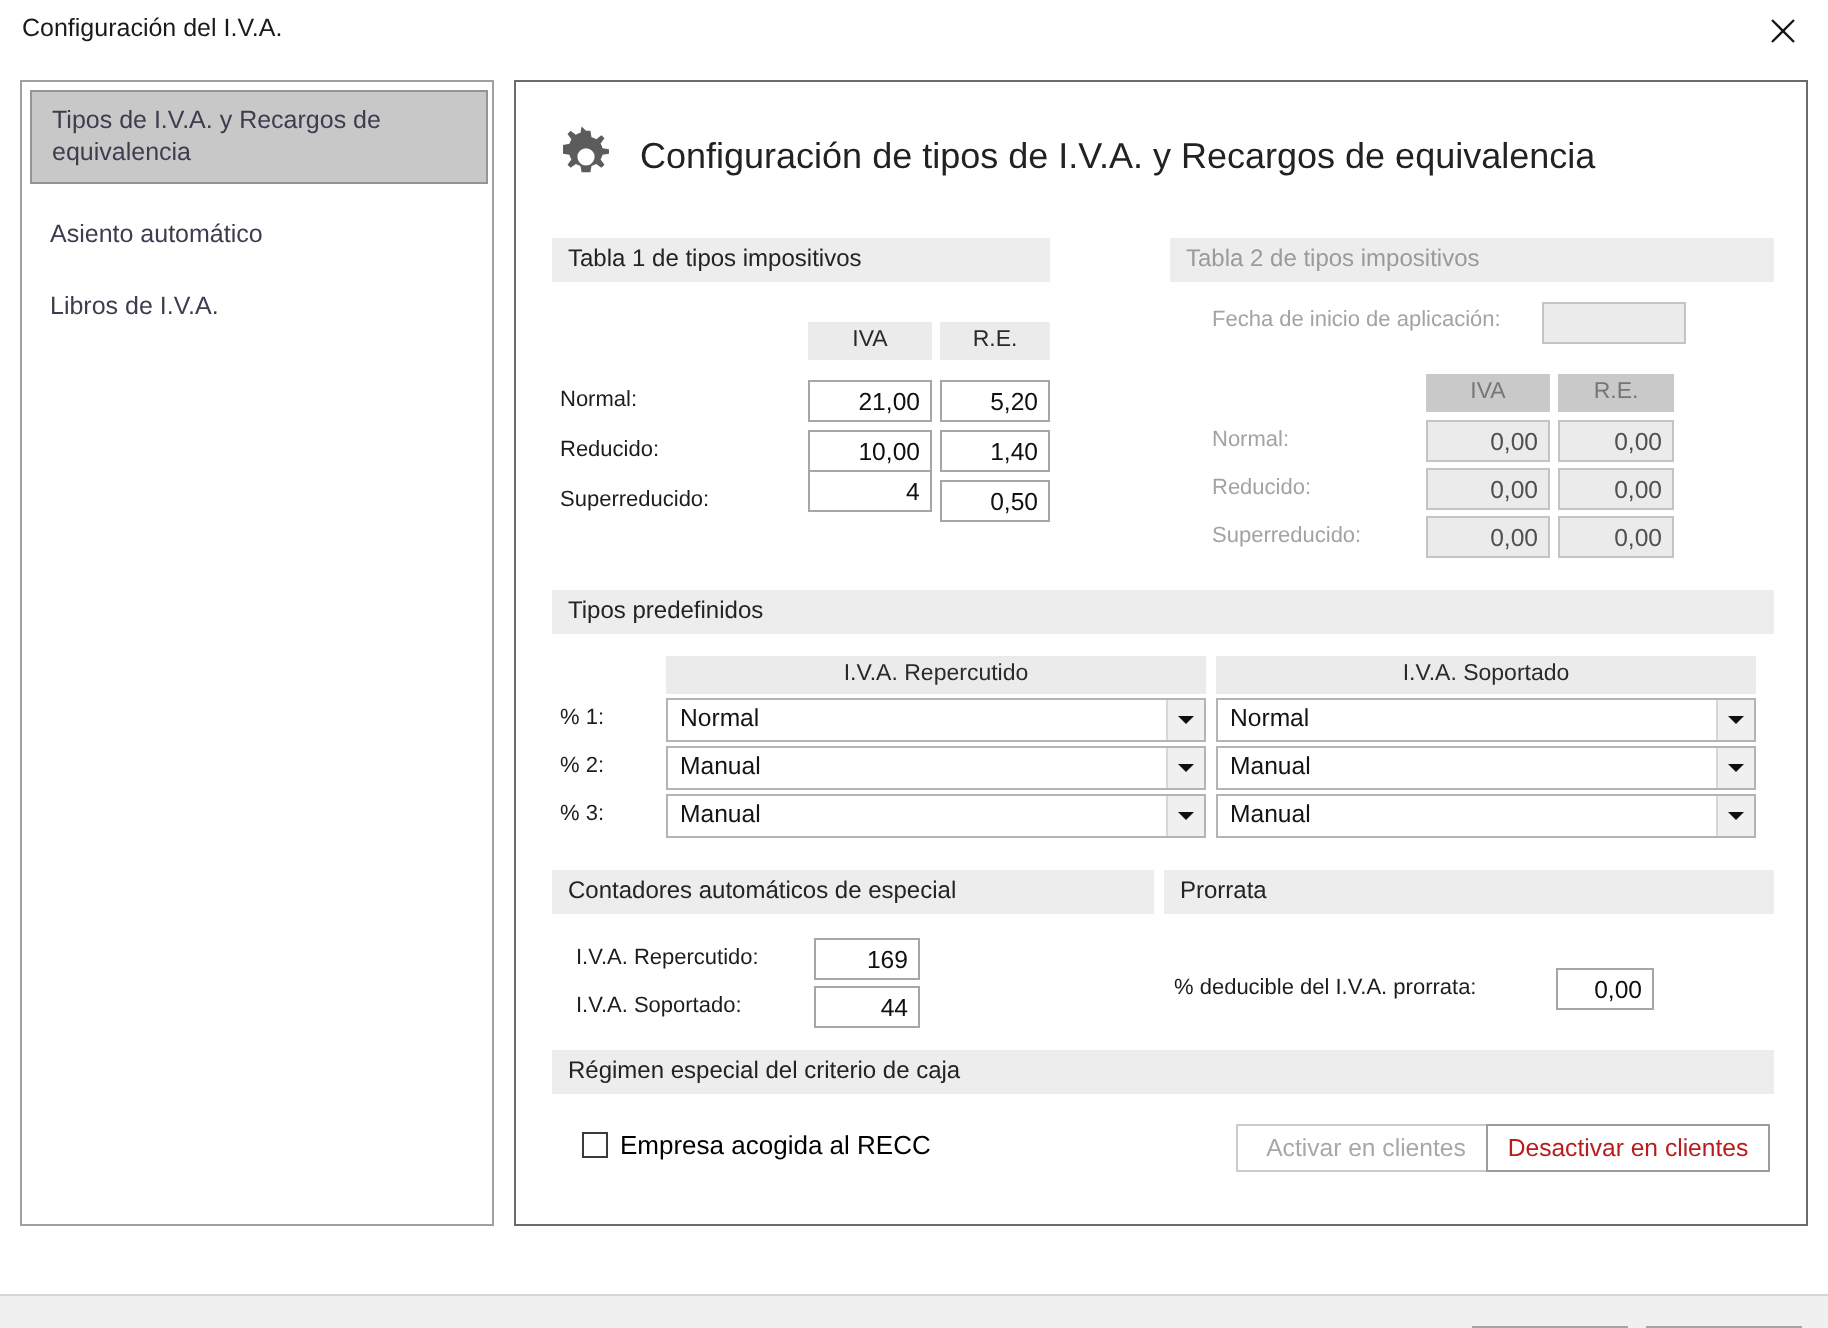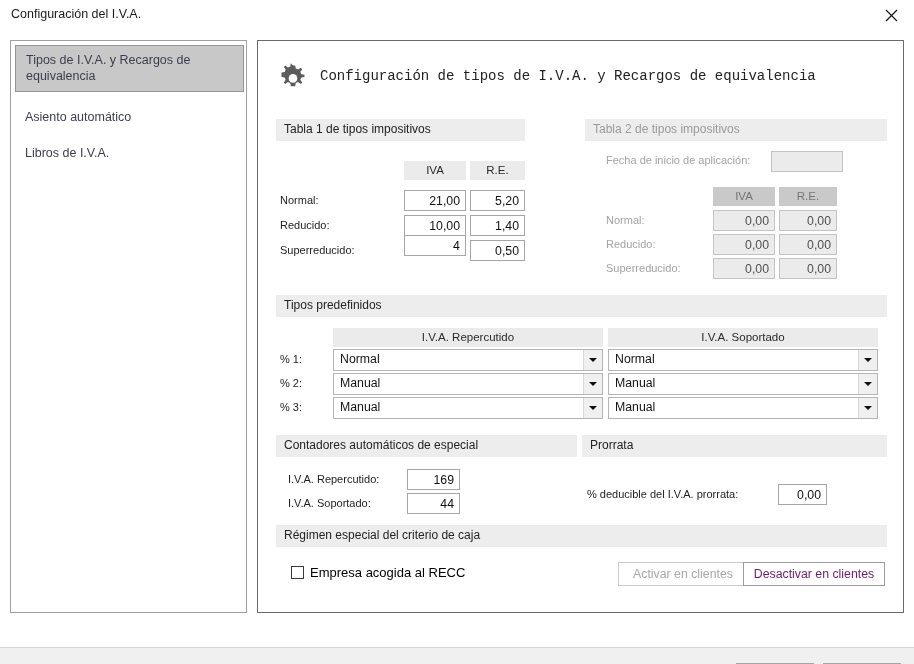--- a/index.html
+++ b/index.html
@@ -68,23 +68,22 @@
     background: #ffffff;
     border: 1px solid #6b6b6b;
   }
 
   .gear-wrap {
     position: absolute; left: 18px; top: 21px;
     width: 34px; height: 34px;
   }
   .panel-heading {
     position: absolute; left: 62px; top: 27px;
-    font-size: 14px; color: #222222;
-    white-space: nowrap;
-    font-family: Liberation Mono, monospace;
+    font-size: 18px; color: #222222;
+    white-space: nowrap;
   }
 
   
   .sect-bar {
     position: absolute;
     height: 22px;
     background: #ededed;
     font-size: 12px;
     color: #232323;
     padding: 3px 0 0 8px;
@@ -180,21 +179,21 @@
   }
   .chk-lbl { font-size: 13px; color: #000000; white-space: nowrap; }
 
   
   .btn {
     position: absolute;
     height: 24px;
     background: #ffffff;
     border: 1px solid #9c9c9c;
     font-size: 12.3px;
-    color: #701a75;
+    color: #b91c1c;
     text-align: center;
     line-height: 22px;
     cursor: pointer;
     white-space: nowrap;
   }
   .btn.dis {
     color: #a8a8a8;
     border-color: #cbcbcb;
   }
 

